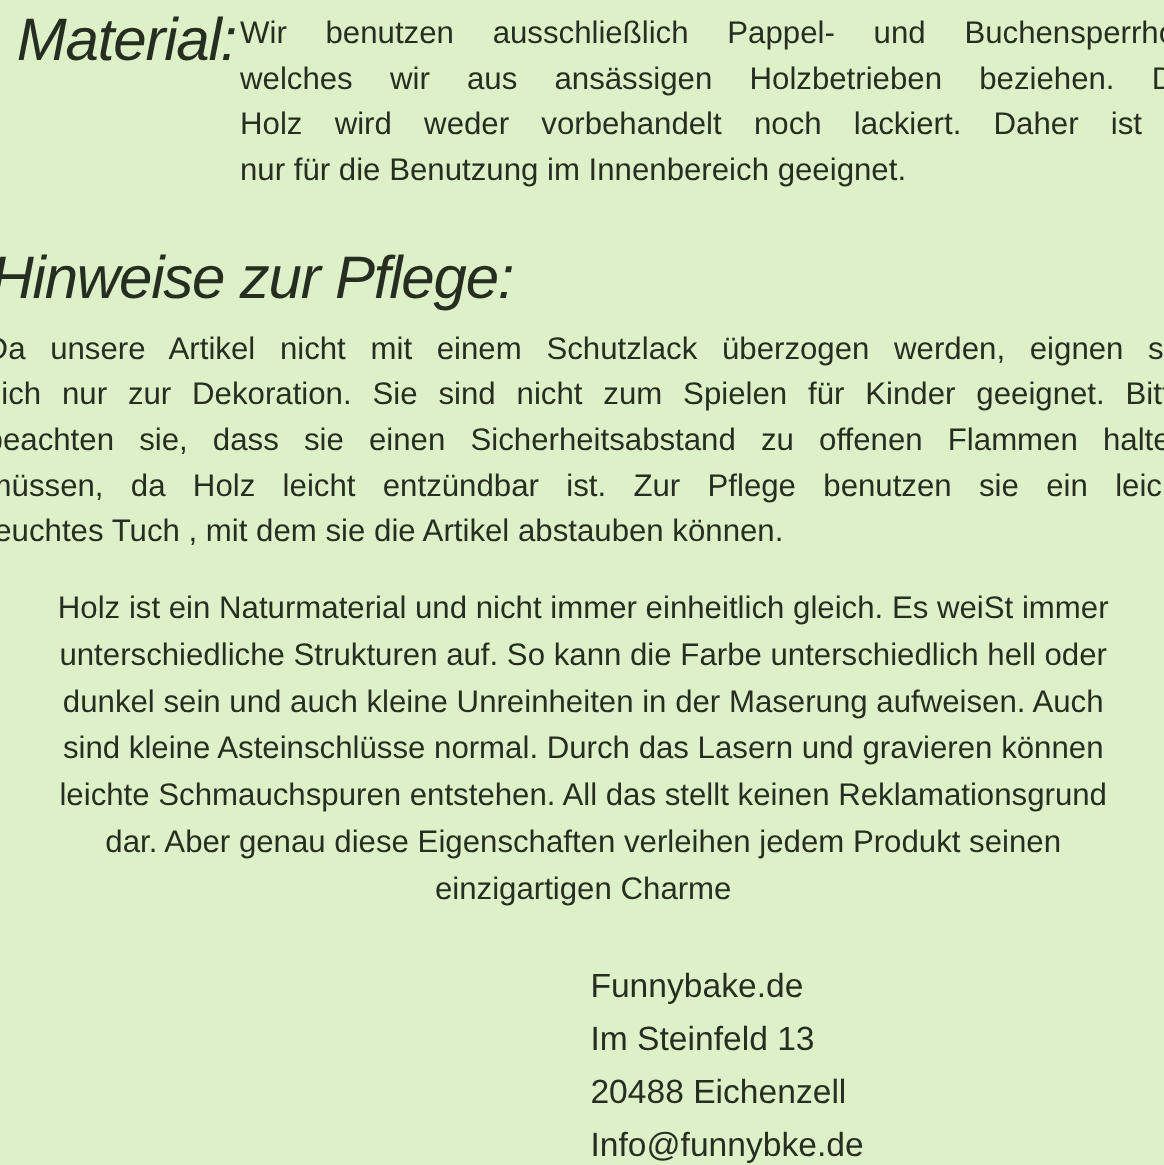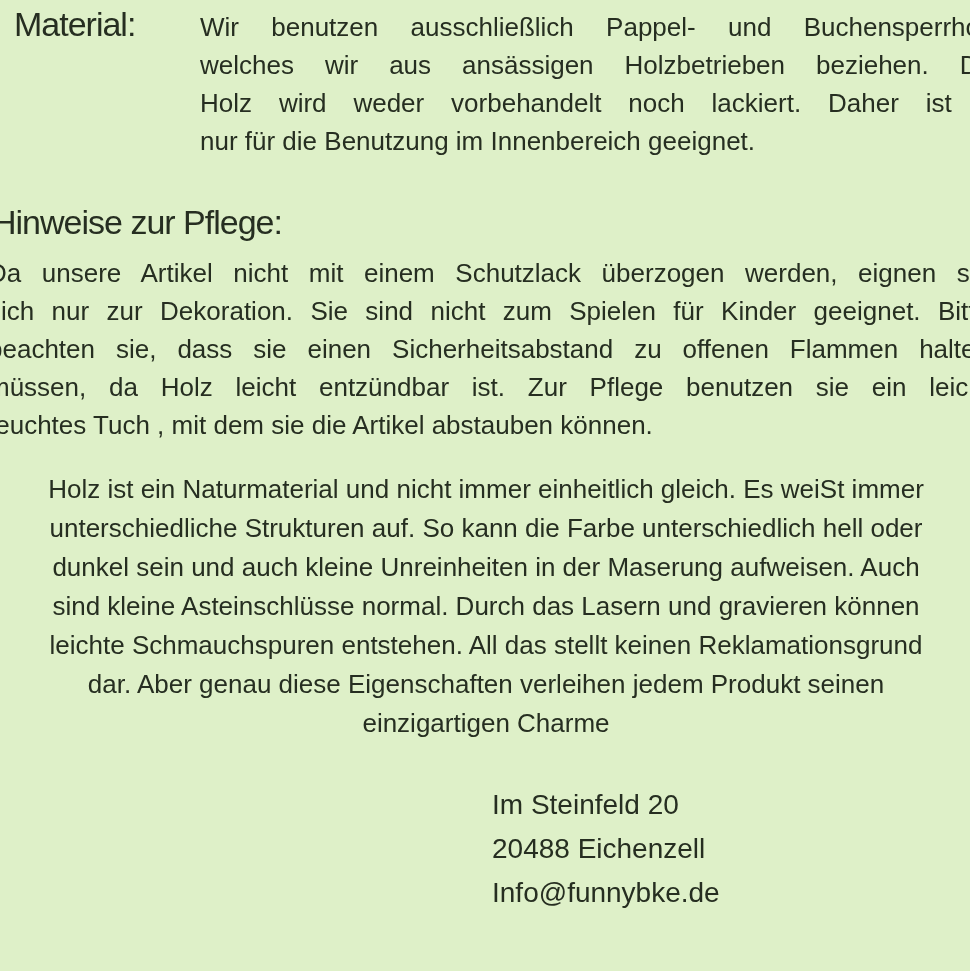--- a/index.html
+++ b/index.html
@@ -12,25 +12,26 @@
     background:var(--bg);
     color:var(--ink);
     font-family:"Liberation Sans", sans-serif;
     overflow:hidden;
     position:relative;
   }
   .sheet{padding-top:6px;}
 
   
   .h1{
-    font-size:34px;
+    font-size:50px;
     line-height:1.08;
     letter-spacing:-1px;
     white-space:nowrap;
     font-weight:normal;
+    font-style:italic;
   }
 
   
   .body-line{
     font-size:26px;
     line-height:38px;
     white-space:nowrap;
   }
   .jline{                 
     white-space:normal;
@@ -122,19 +123,20 @@
       <div class="body-line cline">dunkel sein und auch kleine Unreinheiten in der Maserung aufweisen. Auch</div>
       <div class="body-line cline">sind kleine Asteinschlüsse normal. Durch das Lasern und gravieren können</div>
       <div class="body-line cline">leichte Schmauchspuren entstehen. All das stellt keinen Reklamationsgrund</div>
       <div class="body-line cline">dar. Aber genau diese Eigenschaften verleihen jedem Produkt seinen</div>
       <div class="body-line cline">einzigartigen Charme</div>
     </div>
   </div>
 
   <div class="footer">
     <div class="footer-lines">
-      <div>Im Steinfeld 20</div>
+      <div>Funnybake.de</div>
+      <div>Im Steinfeld 13</div>
       <div>20488 Eichenzell</div>
       <div>Info@funnybke.de</div>
     </div>
   </div>
 
 </div>
 
 </body></html>

